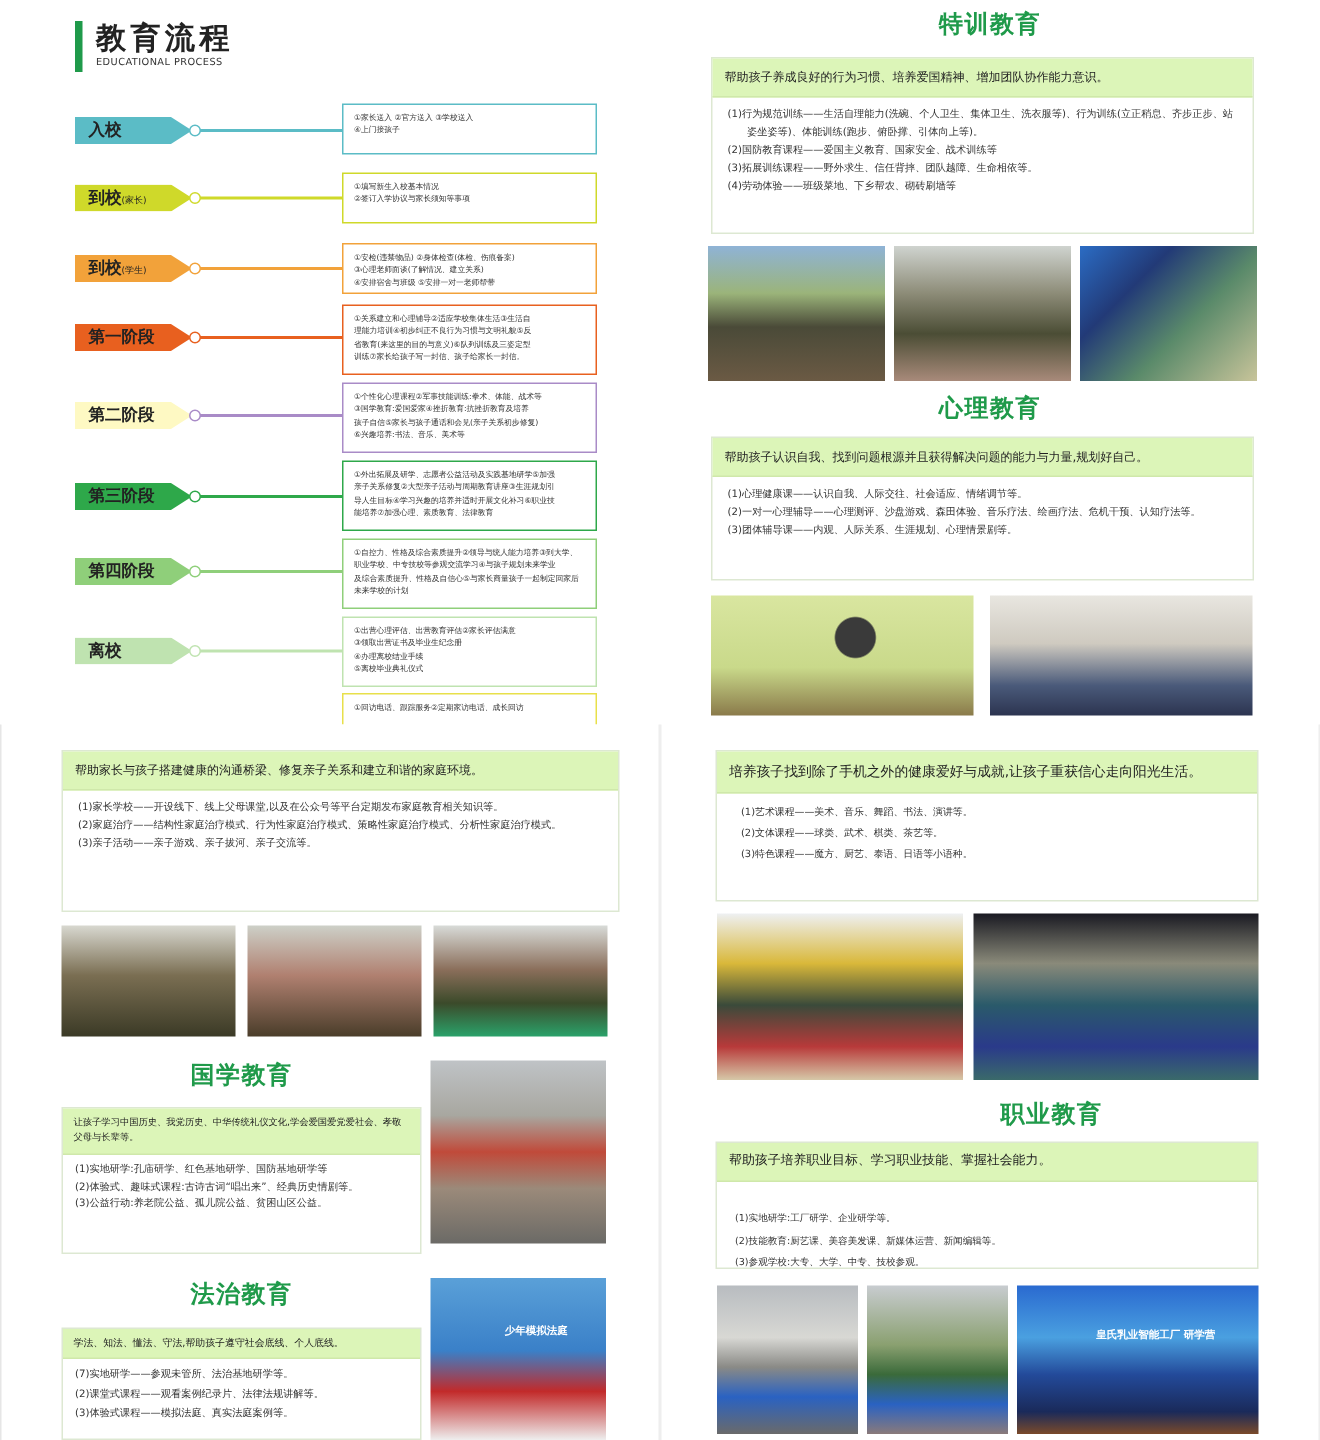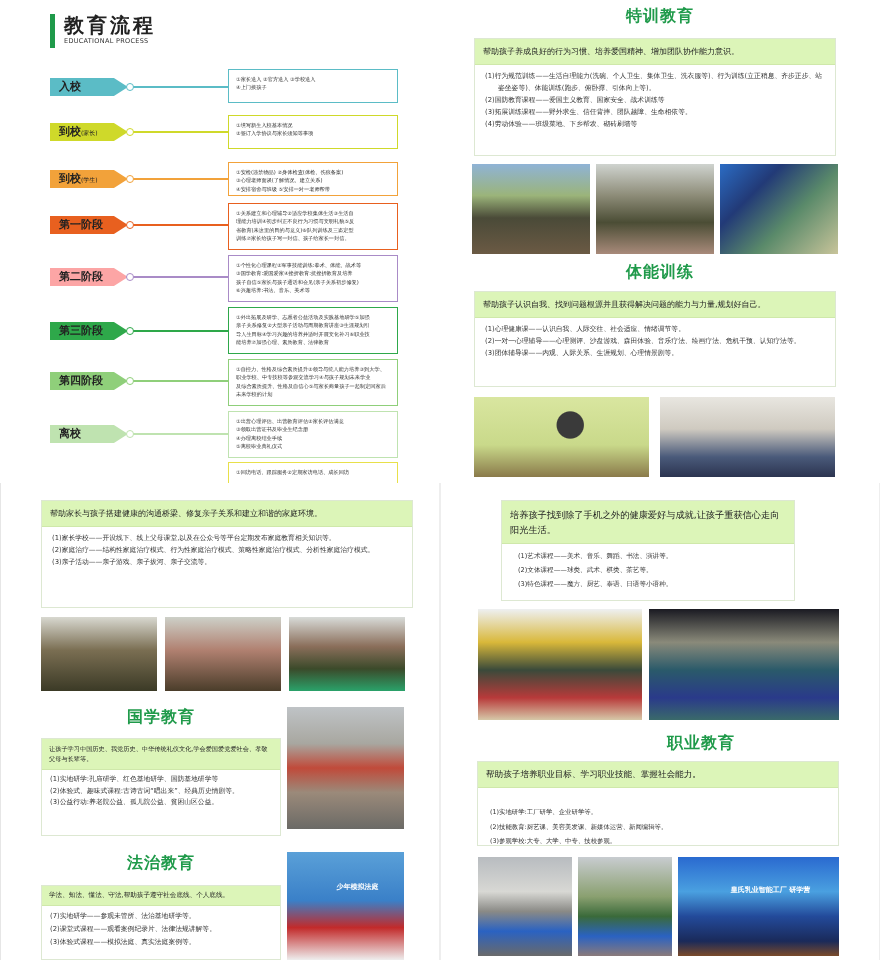--- a/index.html
+++ b/index.html
@@ -100,21 +100,21 @@
         <div class="conn-dot" style="border-color: rgb(232, 96, 31);"></div>
         <div class="conn-arrow" style="border-left-color: rgb(232, 96, 31);"></div>
       </div>
       <div class="pbox" style="top: 203px; height: 47px; border-color: rgb(232, 96, 31);">
         <p>①关系建立和心理辅导②适应学校集体生活③生活自</p>
         <p>理能力培训④初步纠正不良行为习惯与文明礼貌⑤反</p>
         <p>省教育(来这里的目的与意义)⑥队列训练及三姿定型</p>
         <p>训练⑦家长给孩子写一封信、孩子给家长一封信。</p>
       </div>
       <div class="step" style="top: 268px;">
-        <div class="tag" style="background: #fca5a5;"><span>第二阶段</span><small></small></div>
+        <div class="tag" style="background: #fef9c3;"><span>第二阶段</span><small></small></div>
         <div class="conn" style="background: rgb(169, 139, 199);"></div>
         <div class="conn-dot" style="border-color: rgb(169, 139, 199);"></div>
         <div class="conn-arrow" style="border-left-color: rgb(169, 139, 199);"></div>
       </div>
       <div class="pbox" style="top: 255px; height: 47px; border-color: rgb(169, 139, 199);">
         <p>①个性化心理课程②军事技能训练:拳术、体能、战术等</p>
         <p>③国学教育:爱国爱家④挫折教育:抗挫折教育及培养</p>
         <p>孩子自信⑤家长与孩子通话和会见(亲子关系初步修复)</p>
         <p>⑥兴趣培养:书法、音乐、美术等</p>
       </div>
@@ -168,21 +168,21 @@
       <div class="item">(1)行为规范训练——生活自理能力(洗碗、个人卫生、集体卫生、洗衣服等)、行为训练(立正稍息、齐步正步、站姿坐姿等)、体能训练(跑步、俯卧撑、引体向上等)。</div>
       <div class="item">(2)国防教育课程——爱国主义教育、国家安全、战术训练等</div>
       <div class="item">(3)拓展训练课程——野外求生、信任背摔、团队越障、生命相依等。</div>
       <div class="item">(4)劳动体验——班级菜地、下乡帮农、砌砖刷墙等</div>
     </div>
   </div>
   <div class="photo ph-military" style="left:32px; top:164px; width:118px; height:90px;"></div>
   <div class="photo ph-aim" style="left:156px; top:164px; width:118px; height:90px;"></div>
   <div class="photo ph-mats" style="left:280px; top:164px; width:118px; height:90px;"></div>
 
-  <div class="sec-title" style="left:0; width:440px; top:262px;">体能训练</div>
+  <div class="sec-title" style="left:0; width:440px; top:262px;">心理教育</div>
   <div class="card" style="left:34px; top:291px; width:362px; height:96px;">
     <div class="card-lead">帮助孩子认识自我、找到问题根源并且获得解决问题的能力与力量,规划好自己。</div>
     <div class="card-body">
       <div class="item">(1)心理健康课——认识自我、人际交往、社会适应、情绪调节等。</div>
       <div class="item">(2)一对一心理辅导——心理测评、沙盘游戏、森田体验、音乐疗法、绘画疗法、危机干预、认知疗法等。</div>
       <div class="item">(3)团体辅导课——内观、人际关系、生涯规划、心理情景剧等。</div>
     </div>
   </div>
   <div class="photo ph-tree" style="left:34px; top:397px; width:175px; height:80px;"></div>
   <div class="photo ph-class" style="left:220px; top:397px; width:175px; height:80px;"></div>
@@ -220,21 +220,21 @@
       <div class="item">(2)课堂式课程——观看案例纪录片、法律法规讲解等。</div>
       <div class="item">(3)体验式课程——模拟法庭、真实法庭案例等。</div>
     </div>
   </div>
   <div class="photo ph-court" style="left:286px; top:369px; width:117px; height:108px;">
     <span class="ph-label">少年模拟法庭</span>
   </div>
 </section>
 
 <section id="panel-br" class="panel">
-  <div class="card" style="left:36px; top:17px; width:294px; height:101px;margin-left:24px;">
+  <div class="card" style="left:36px; top:17px; width:362px; height:101px;">
     <div class="card-lead" style="font-size:9.2px; line-height:15px;">培养孩子找到除了手机之外的健康爱好与成就,让孩子重获信心走向阳光生活。</div>
     <div class="card-body" style="font-size:6.6px; line-height:14px; padding-left:16px;">
       <div class="item">(1)艺术课程——美术、音乐、舞蹈、书法、演讲等。</div>
       <div class="item">(2)文体课程——球类、武术、棋类、茶艺等。</div>
       <div class="item">(3)特色课程——魔方、厨艺、泰语、日语等小语种。</div>
     </div>
   </div>
   <div class="photo ph-carve" style="left:37px; top:126px; width:164px; height:111px;"></div>
   <div class="photo ph-guitar" style="left:208px; top:126px; width:190px; height:111px;"></div>
 

